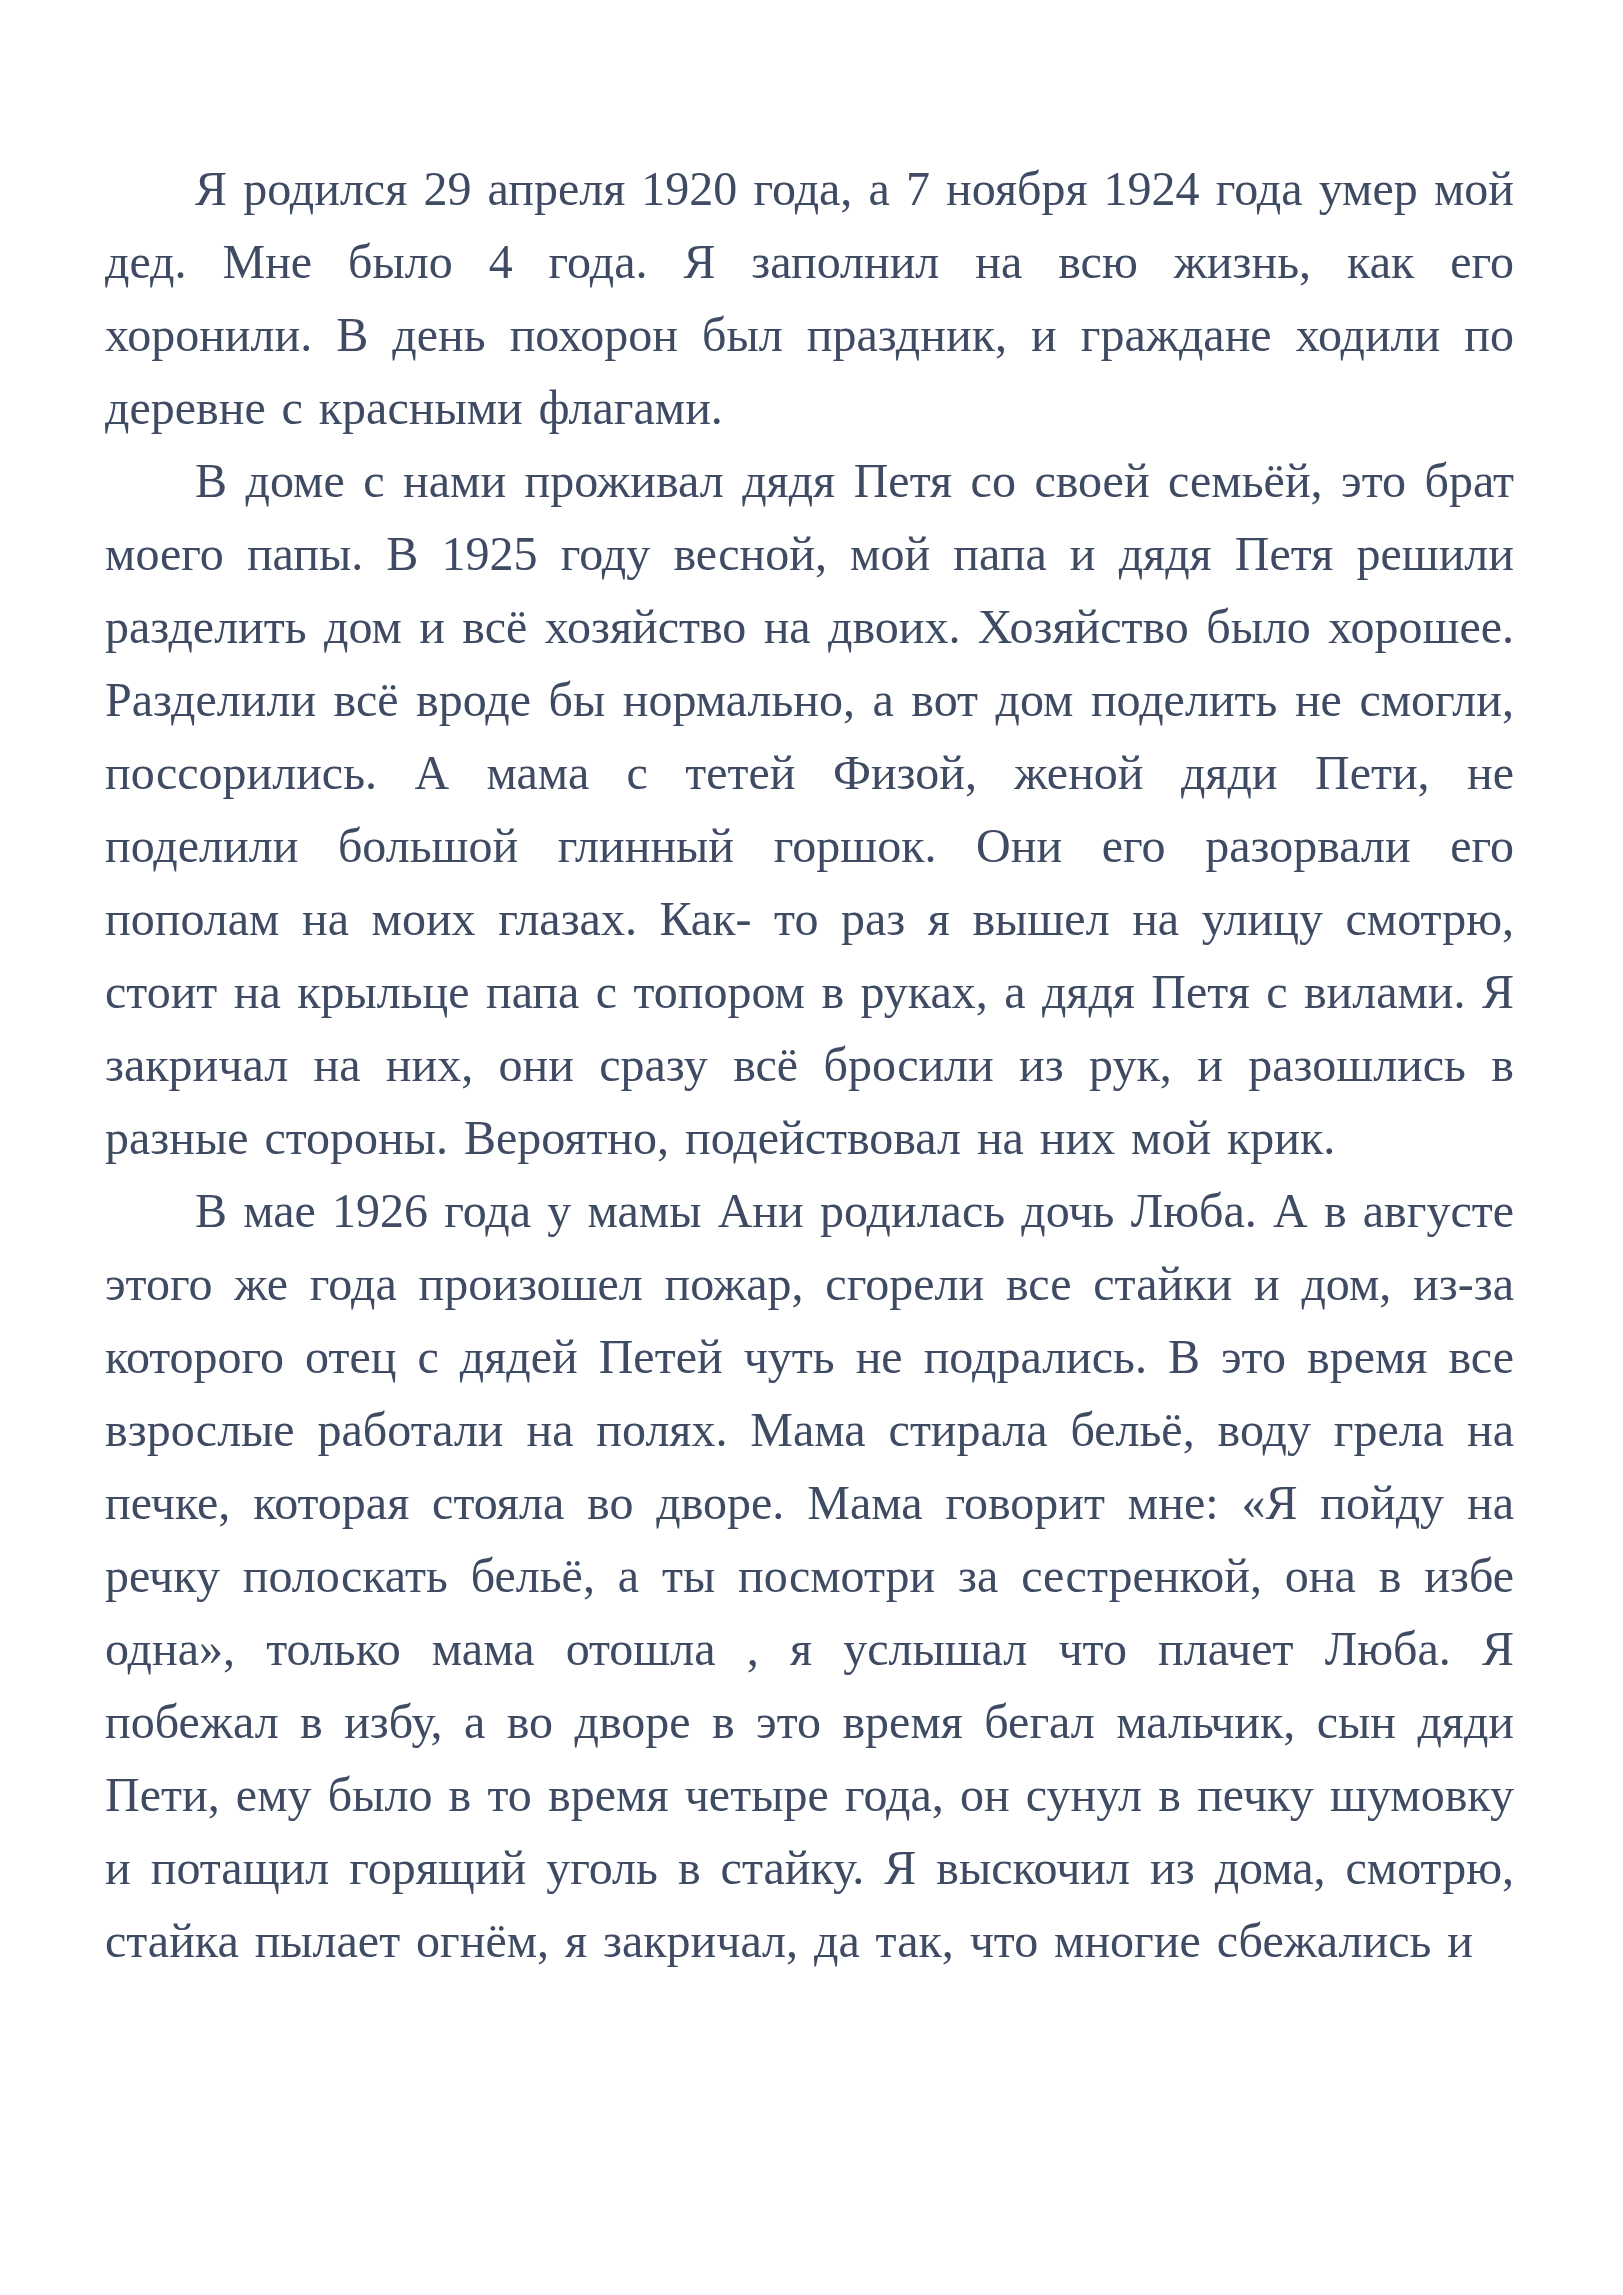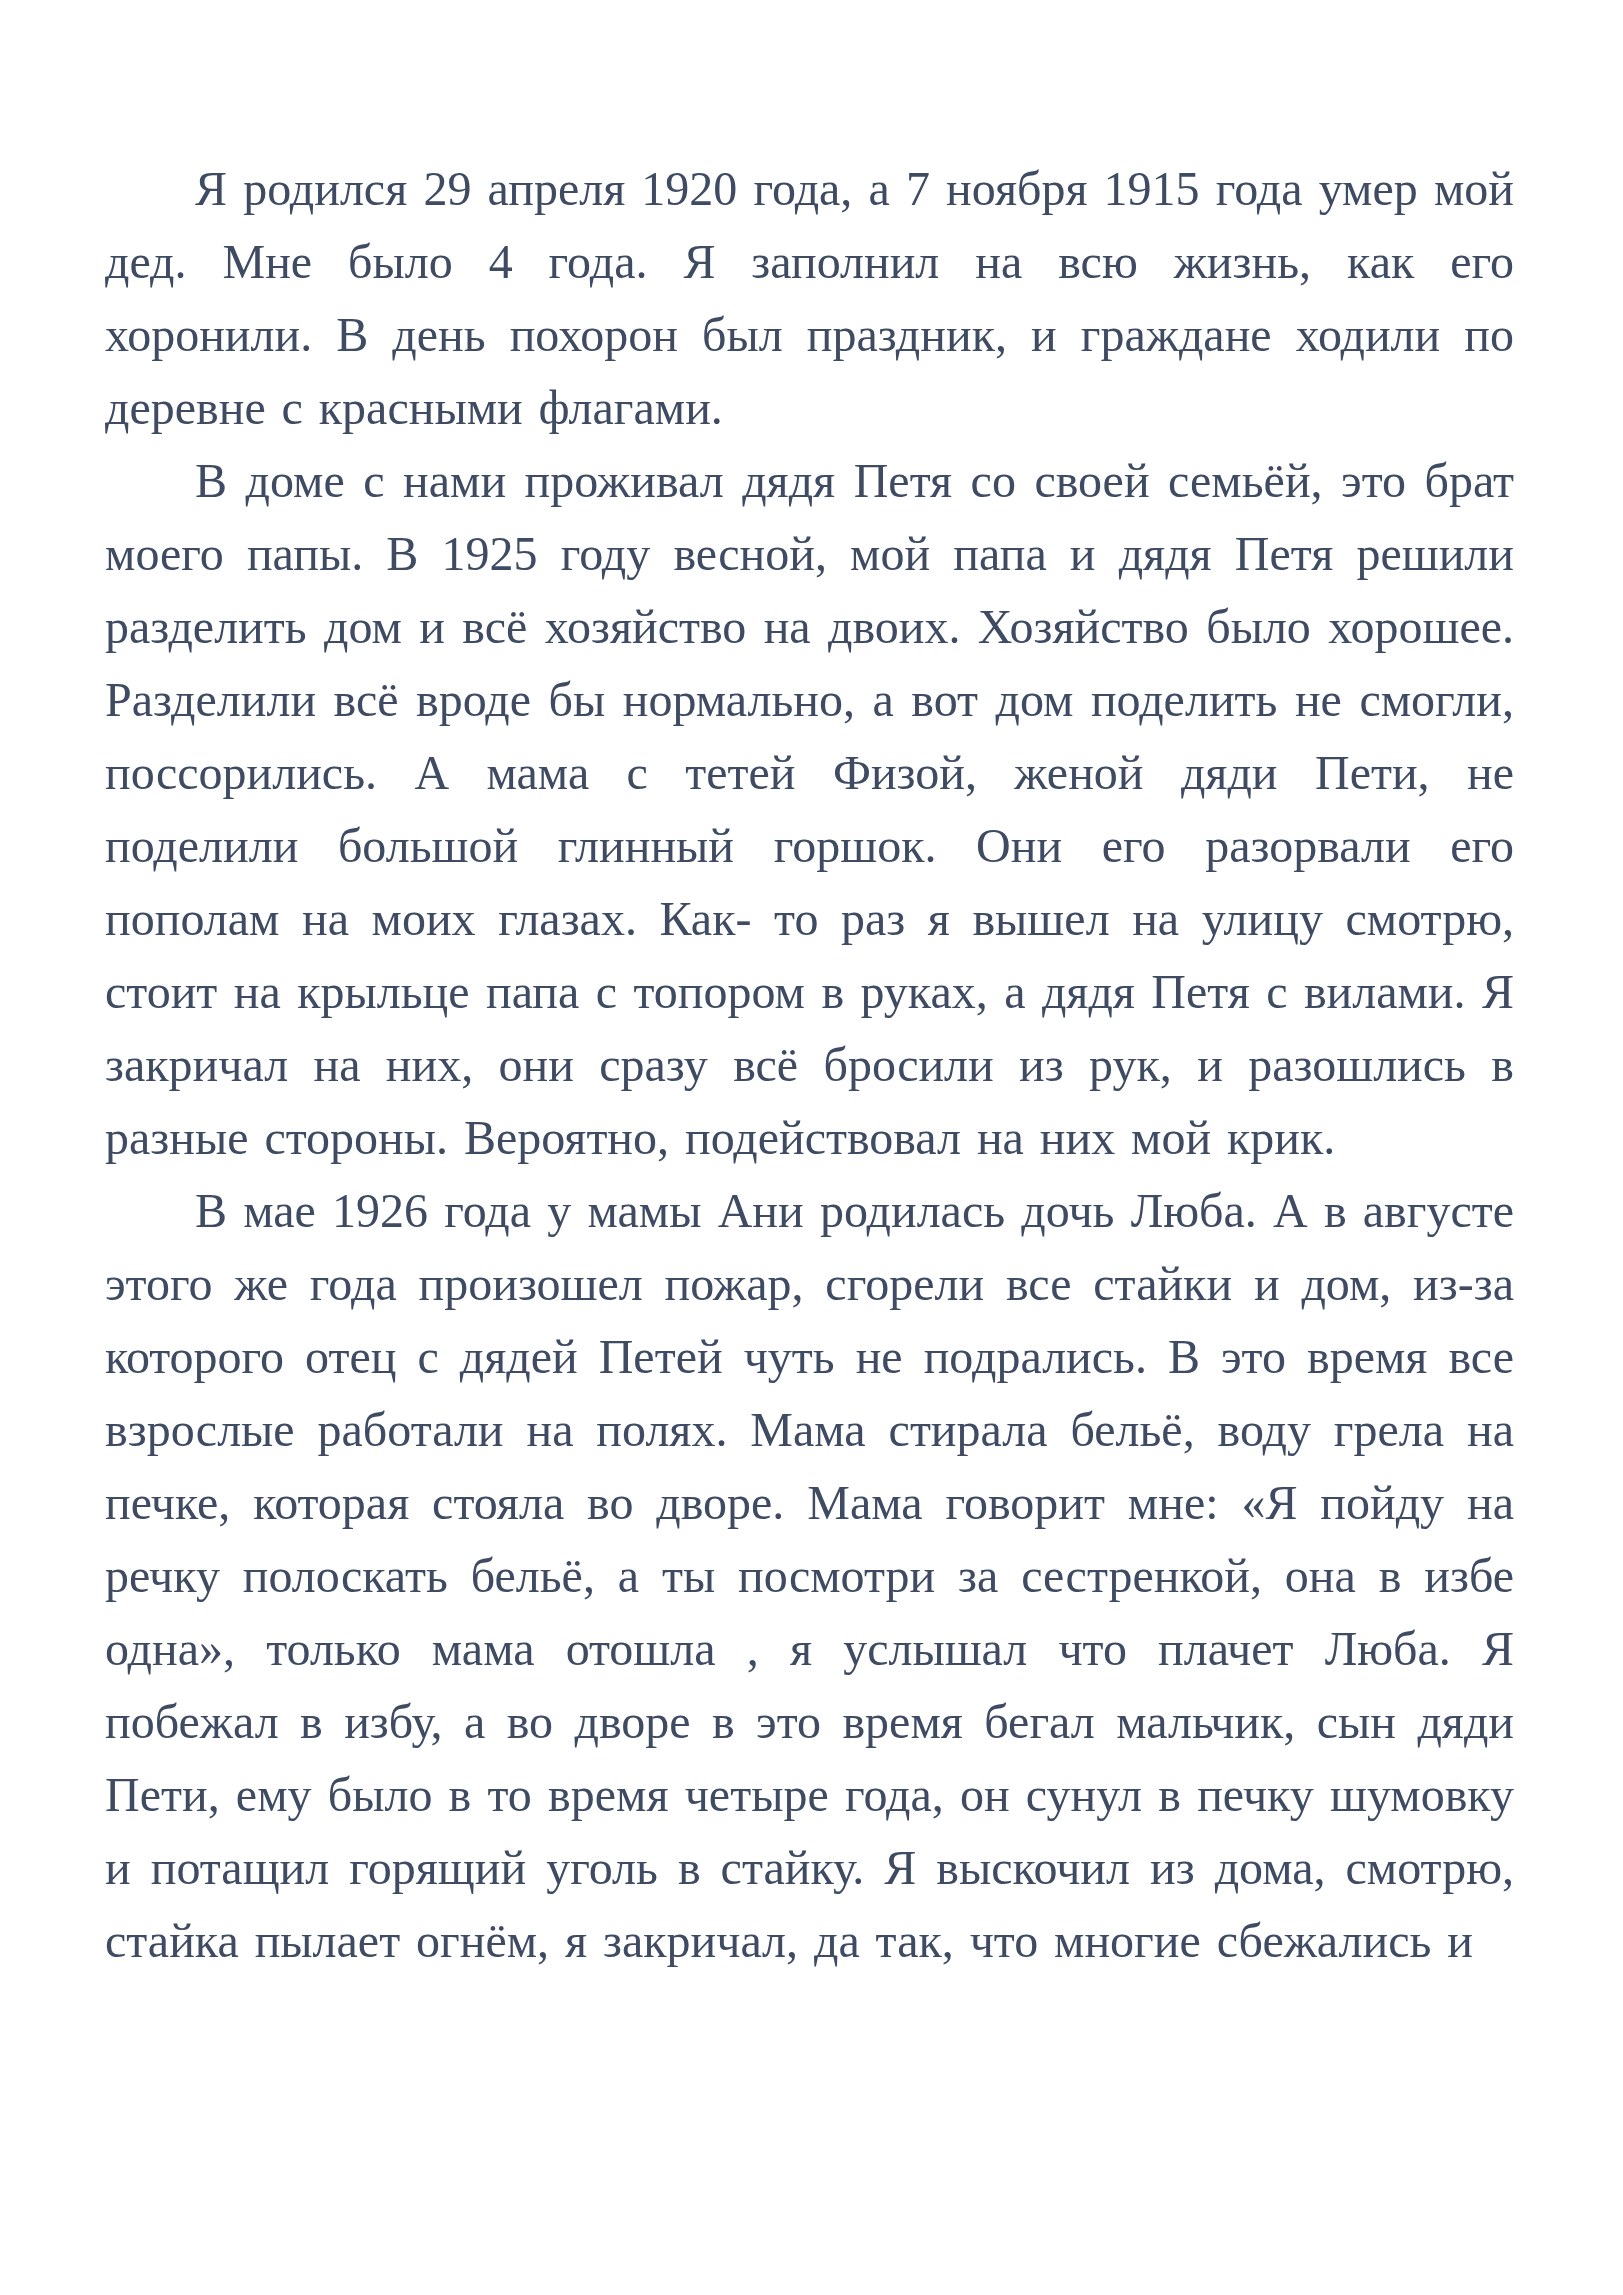--- a/index.html
+++ b/index.html
@@ -27,18 +27,18 @@
   .para {
     text-indent: 90px;
     word-spacing: 3.9px;
   }
 </style>
 </head>
 <body>
 
 <div class="page">
   <div class="text-block">
-    <p class="para">Я родился 29 апреля 1920 года, а 7 ноября 1915 года умер мой дед. Мне было 4 года. Я заполнил на всю жизнь, как его хоронили. В день похорон был праздник, и граждане ходили по деревне с красными флагами.</p>
+    <p class="para">Я родился 29 апреля 1920 года, а 7 ноября 1924 года умер мой дед. Мне было 4 года. Я заполнил на всю жизнь, как его хоронили. В день похорон был праздник, и граждане ходили по деревне с красными флагами.</p>
     <p class="para">В доме с нами проживал дядя Петя со своей семьёй, это брат моего папы. В 1925 году весной, мой папа и дядя Петя решили разделить дом и всё хозяйство на двоих. Хозяйство было хорошее. Разделили всё вроде бы нормально, а вот дом поделить не смогли, поссорились. А мама с тетей Физой, женой дяди Пети, не поделили большой глинный горшок. Они его разорвали его пополам на моих глазах. Как- то раз я вышел на улицу смотрю, стоит на крыльце папа с топором в руках, а дядя Петя с вилами. Я закричал на них, они сразу всё бросили из рук, и разошлись в разные стороны. Вероятно, подействовал на них мой крик.</p>
     <p class="para">В мае 1926 года у мамы Ани родилась дочь Люба. А в августе этого же года произошел пожар, сгорели все стайки и дом, из-за которого отец с дядей Петей чуть не подрались. В это время все взрослые работали на полях. Мама стирала бельё, воду грела на печке, которая стояла во дворе. Мама говорит мне: «Я пойду на речку полоскать бельё, а ты посмотри за сестренкой, она в избе одна», только мама отошла , я услышал что плачет Люба. Я побежал в избу, а во дворе в это время бегал мальчик, сын дяди Пети, ему было в то время четыре года, он сунул в печку шумовку и потащил горящий уголь в стайку. Я выскочил из дома, смотрю, стайка пылает огнём, я закричал, да так, что многие сбежались и</p>
   </div>
 </div>
 
 
 </body></html>

